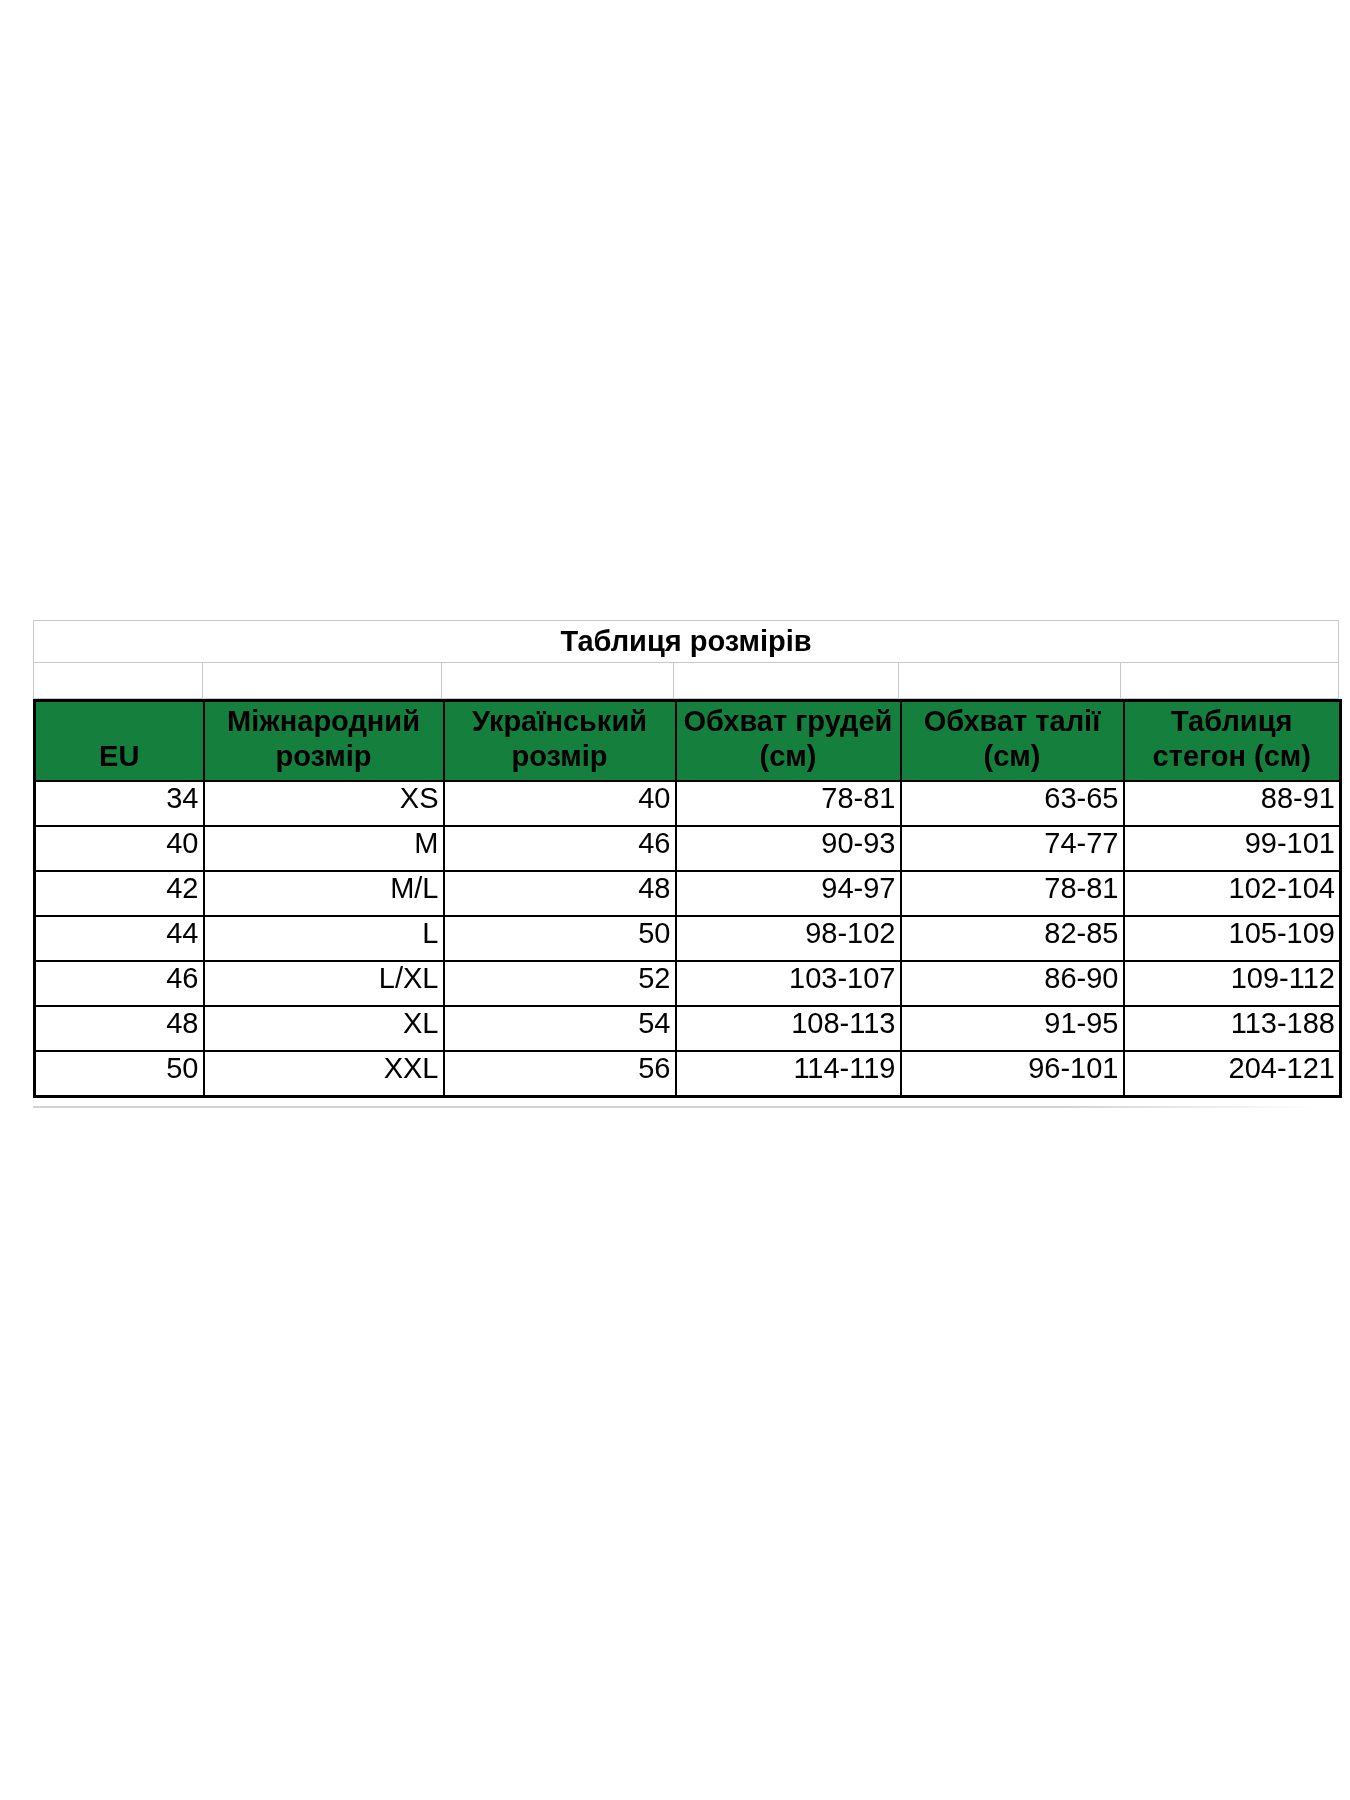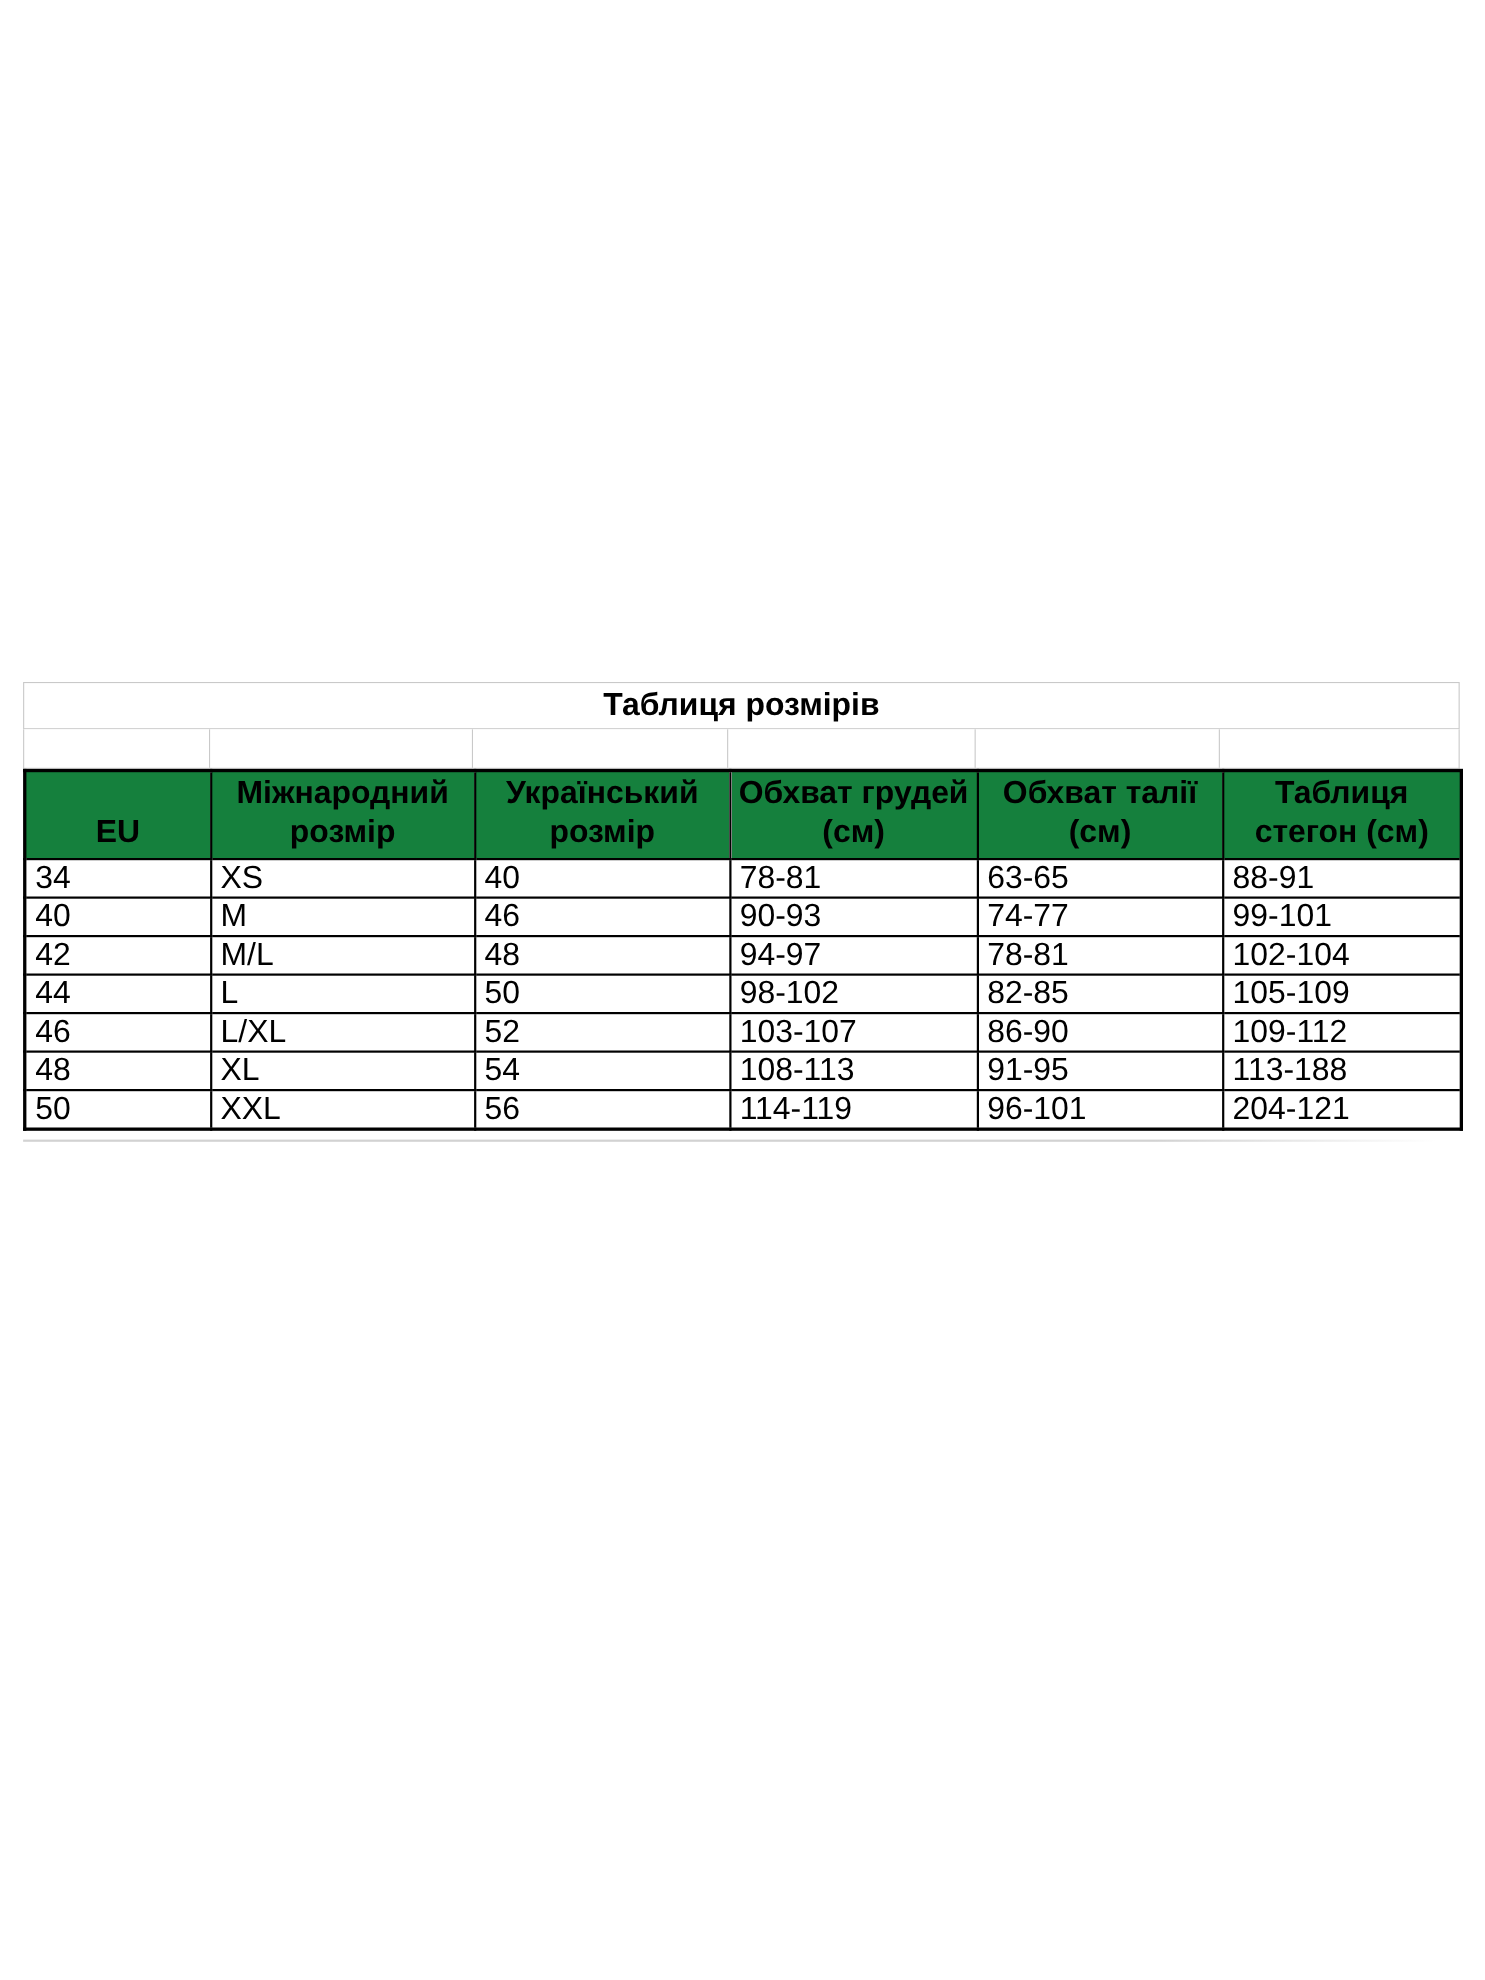--- a/index.html
+++ b/index.html
@@ -14,21 +14,21 @@
   .canvas {
     position: absolute;
     left: 0; top: 0;
     width: 1350px;
     height: 1800px;
     background: #ffffff;
     overflow: hidden;
   }
   .sheet {
     position: absolute;
-    left: 21px;
+    left: 33px;
     top: 620px;
     width: 1306px;
   }
   
   .title-row {
     height: 43px;
     border: 1px solid #c9c9c9;
     display: flex;
     align-items: center;
     justify-content: center;
@@ -67,23 +67,23 @@
     text-align: center;
     vertical-align: bottom;
     line-height: 1.22;
     padding: 2px 6px 5px 6px;
   }
   table.size-table td {
     height: 31px;
     background: #ffffff;
     font-size: 29px;
     font-weight: normal;
-    text-align: left;
+    text-align: right;
     vertical-align: middle;
-    padding: 0 4px 0 8px;
+    padding: 0 4px 10px 8px;
     white-space: nowrap;
   }
   
   .after-line {
     margin-top: 8px;
     height: 2px;
     width: 1285px;
     background: linear-gradient(to right, #d2d2d2 80%, rgba(210,210,210,0));
   }
 </style>

